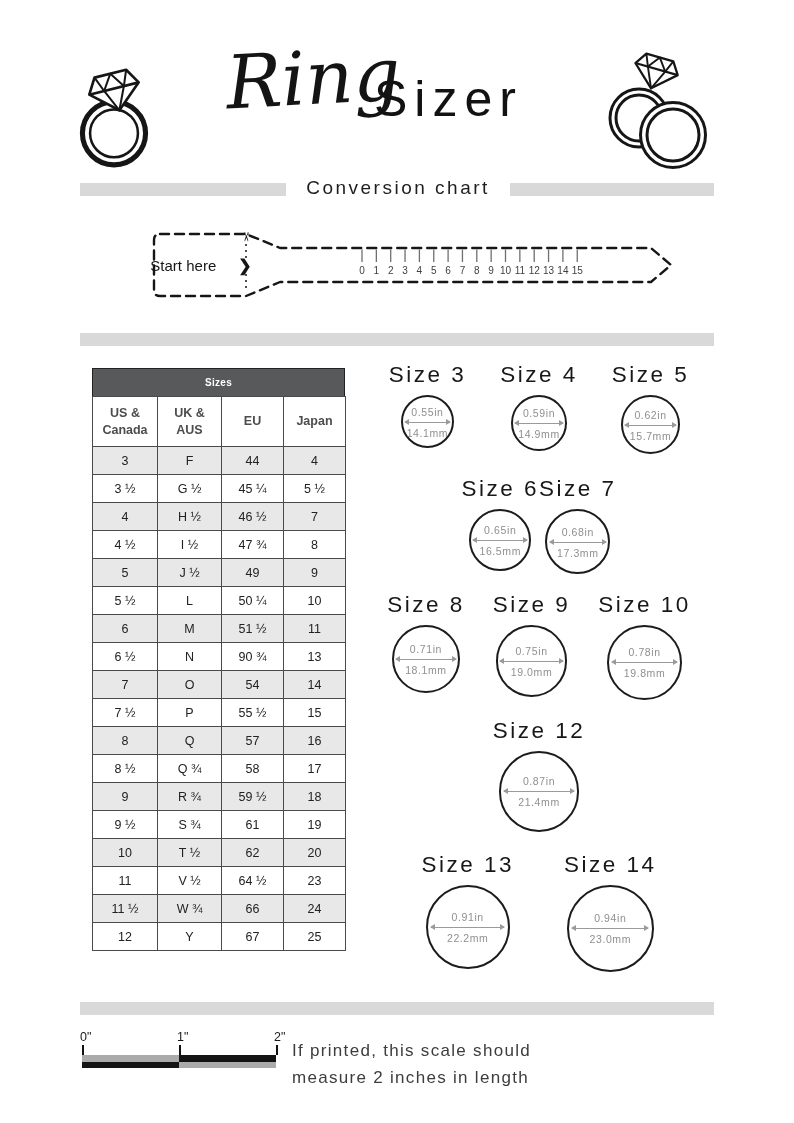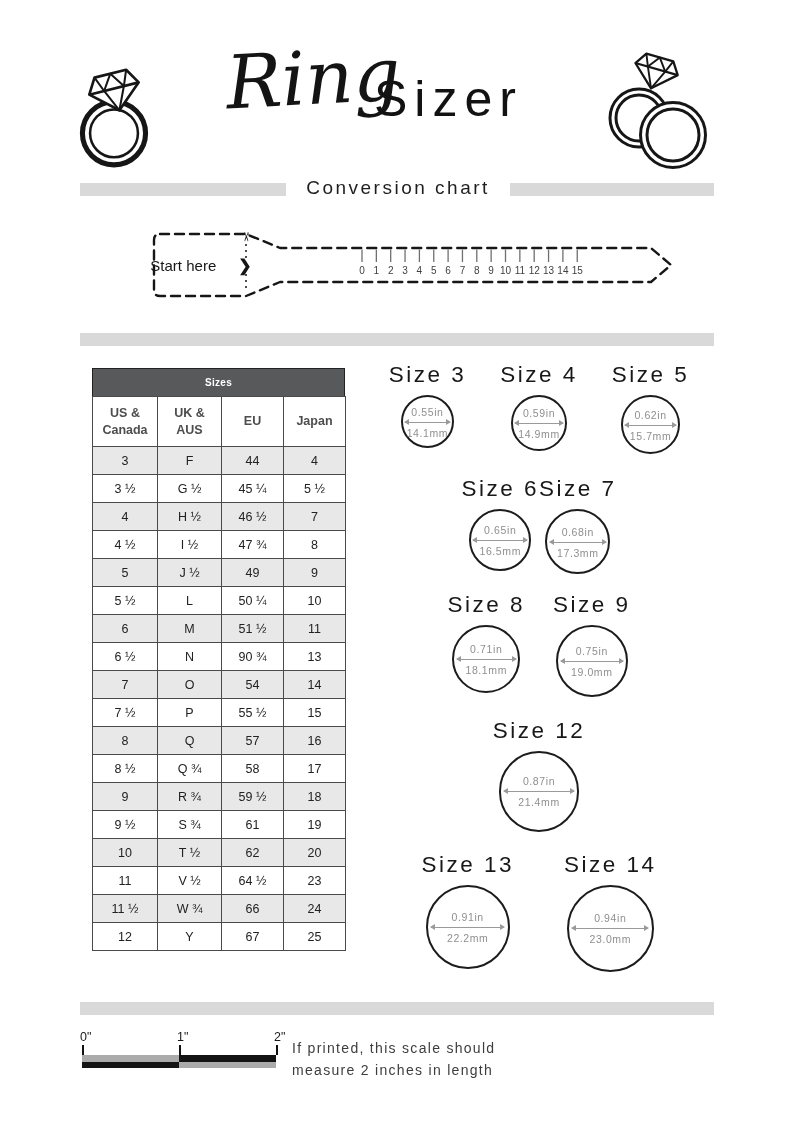--- a/index.html
+++ b/index.html
@@ -91,21 +91,21 @@
   .print-scale { position:absolute; left:80px; top:1030px; width:560px; height:64px; }
   .ps-label { position:absolute; top:0; font-size:12.5px; color:#1a1a1a; }
   .ps-label.l0 { left:0; } .ps-label.l1 { left:97px; } .ps-label.l2 { left:194px; }
   .ps-tick { position:absolute; top:15px; width:1.5px; height:10px; background:#111; }
   .ps-tick.t0 { left:2px; } .ps-tick.t1 { left:99px; } .ps-tick.t2 { left:196px; }
   .ps-bars { position:absolute; left:2px; top:25px; width:194px; }
   .ps-bar-row { display:flex; height:6.5px; }
   .ps-seg { width:97px; height:100%; }
   .ps-seg.gray { background:#ababab; } .ps-seg.black { background:#141414; }
   .ps-note {
-    position:absolute; left:212px; top:7px; font-size:14px; letter-spacing:1.3px;
+    position:absolute; left:212px; top:7px; font-size:17px; letter-spacing:1.3px;
     color:#3d3d3d; line-height:1.6; white-space:nowrap;
   }
 </style>
 </head>
 <body>
 
 <div class="page" style="--bar-gray: #d9d9d9; --thead-bg: #58595b; --row-alt: #e8e8e8;">
 
   <svg class="icon-ring-left" viewBox="0 0 82 108">
     <circle cx="41" cy="72" r="31" fill="none" stroke="#161616" stroke-width="5"></circle>
@@ -375,20 +375,28 @@
           </div>
         </div>
         <div class="circle-group">
           <div class="circle-label">Size 9</div>
           <div class="ring-circle" style="width: 71.8px; height: 71.8px;">
             <span class="dim-in">0.75in</span>
             <span class="dim-line"></span>
             <span class="dim-mm">19.0mm</span>
           </div>
         </div>
+        <div class="circle-group">
+          <div class="circle-label">Size 10</div>
+          <div class="ring-circle" style="width: 74.8px; height: 74.8px;">
+            <span class="dim-in">0.78in</span>
+            <span class="dim-line"></span>
+            <span class="dim-mm">19.8mm</span>
+          </div>
+        </div>
       </div>
       <div class="circle-row" style="top: 718px; gap: 46px;">
         <div class="circle-group">
           <div class="circle-label">Size 12</div>
           <div class="ring-circle" style="width: 80.9px; height: 80.9px;">
             <span class="dim-in">0.87in</span>
             <span class="dim-line"></span>
             <span class="dim-mm">21.4mm</span>
           </div>
         </div>

